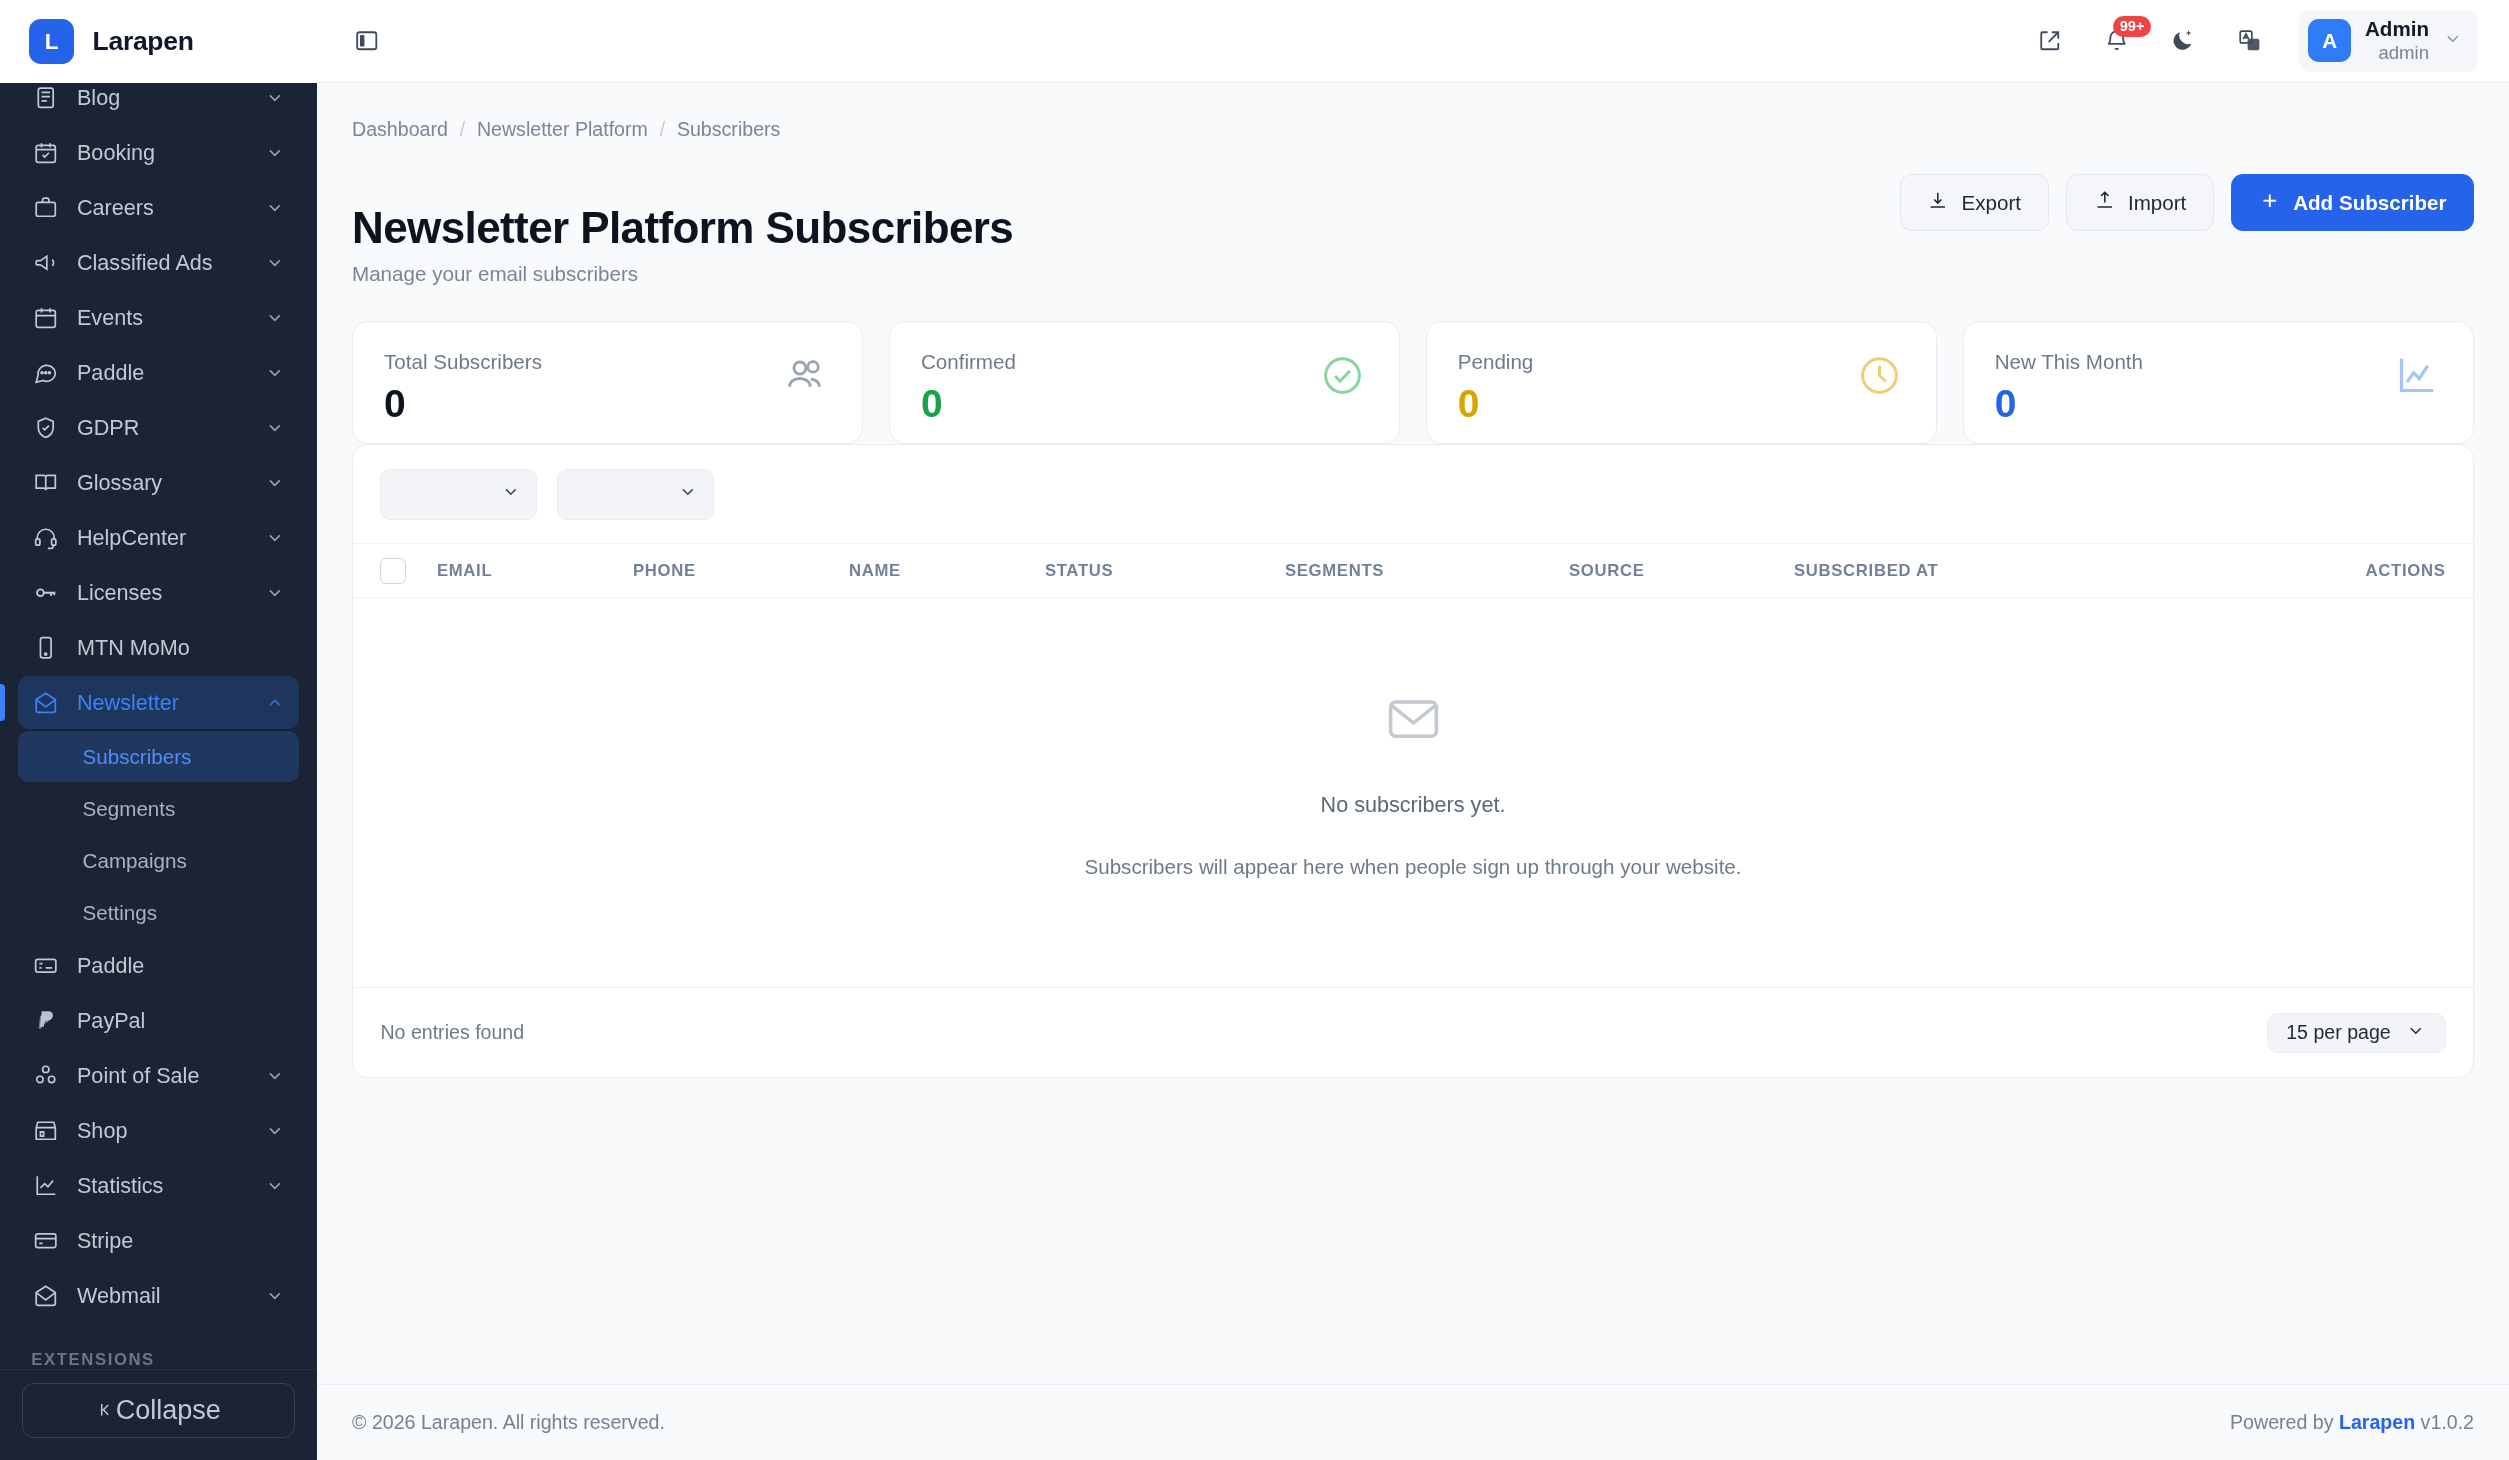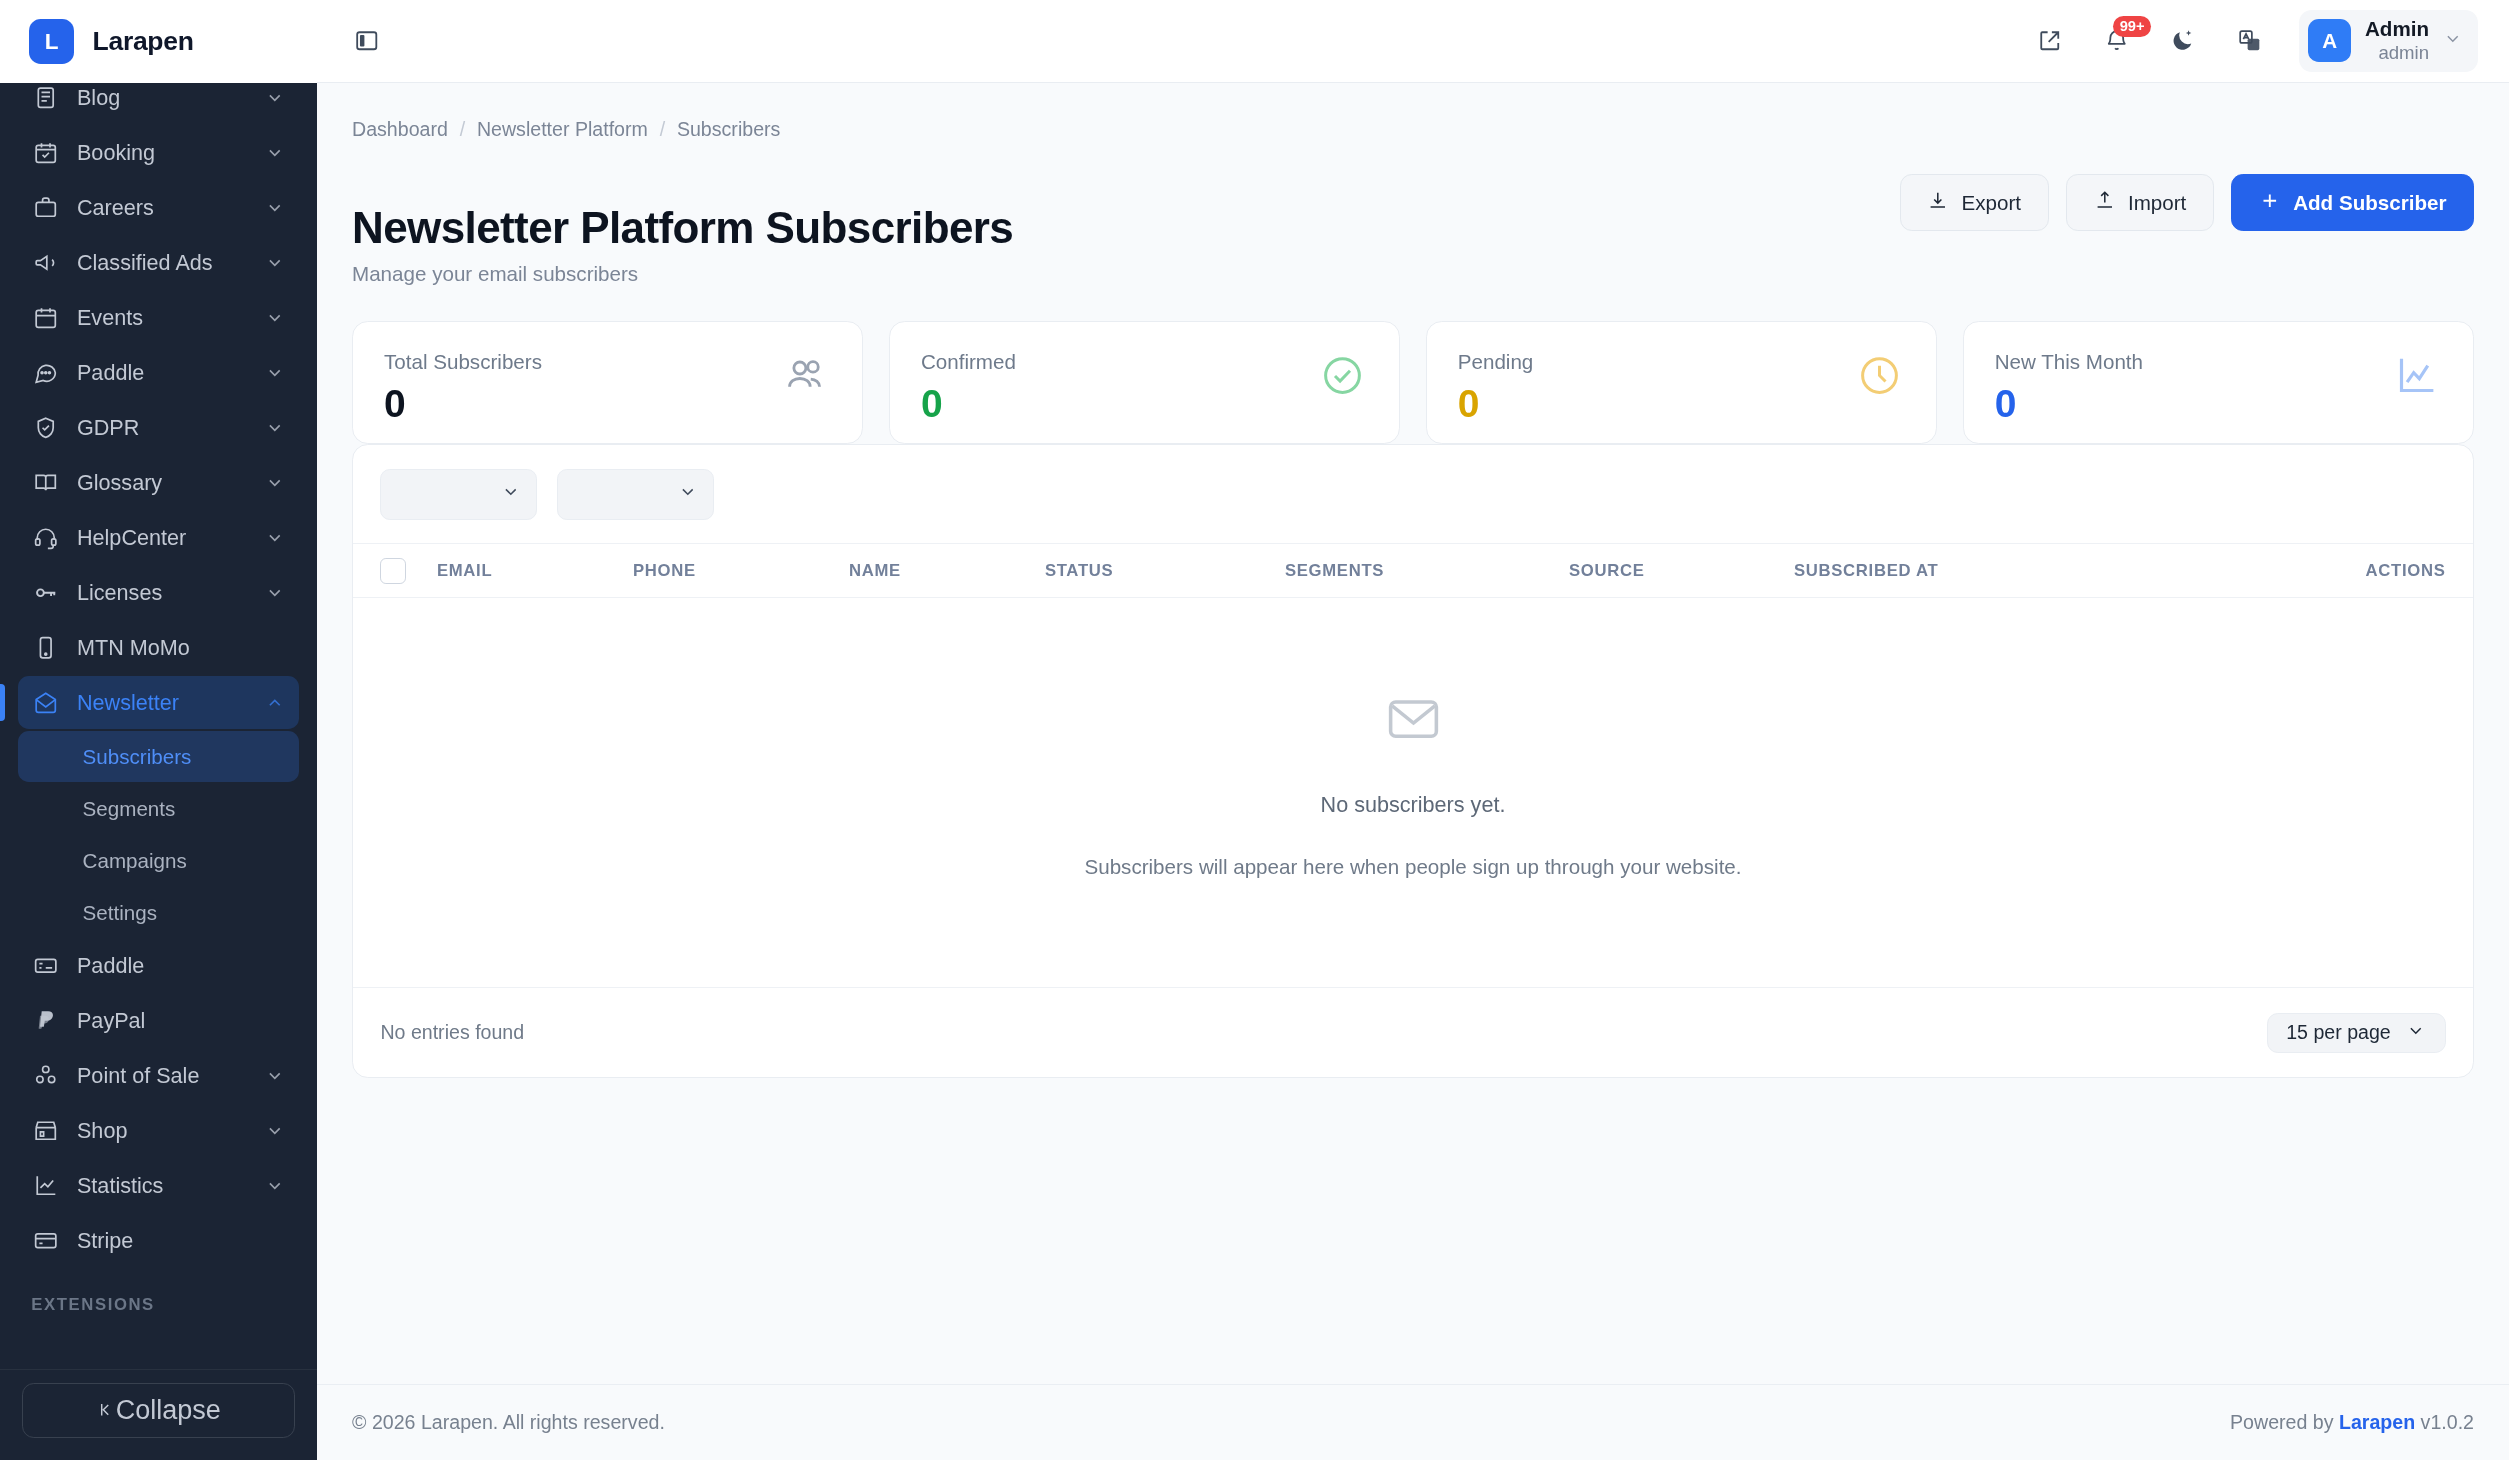--- a/index.html
+++ b/index.html
@@ -480,20 +480,34 @@
       <div class="nav-item">
         <span class="ico">
             <svg width="25.5" height="25.5" viewBox="0 0 24 24" fill="none" stroke="currentColor" stroke-width="1.6">
               <rect x="2.5" y="5.5" width="19" height="13" rx="2"></rect>
               <path d="M2.5 10h19M6 14.5h3"></path>
             </svg>
           </span>
         <span class="lbl">Stripe</span>
       </div>
 
+      <div class="nav-item">
+        <span class="ico">
+            <svg width="25.5" height="25.5" viewBox="0 0 24 24" fill="none" stroke="currentColor" stroke-width="1.6">
+              <path d="M3 9l9-6 9 6v10a2 2 0 01-2 2H5a2 2 0 01-2-2V9z"></path>
+              <path d="M3 9l9 7 9-7"></path>
+            </svg>
+          </span>
+        <span class="lbl">Webmail</span>
+        <span class="chev">
+            <svg width="19.6" height="19.6" viewBox="0 0 24 24" fill="none" stroke="currentColor" stroke-width="2">
+              <path d="M6 9l6 6 6-6"></path>
+            </svg>
+          </span>
+      </div>
 
       <div class="nav-section">EXTENSIONS</div>
 
     </div>
 
     <div class="collapse-wrap">
       <button class="collapse-btn">
         <span><svg width="19.6" height="19.6" viewBox="0 0 24 24" fill="none" stroke="currentColor" stroke-width="1.8">
               <path d="M15 6l-6 6 6 6M7 5v14"></path>
             </svg></span>

